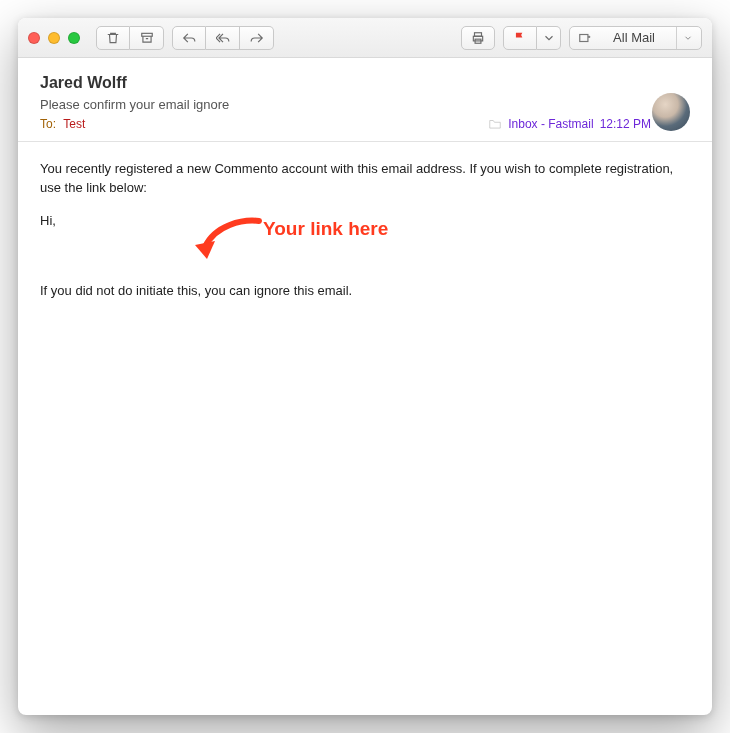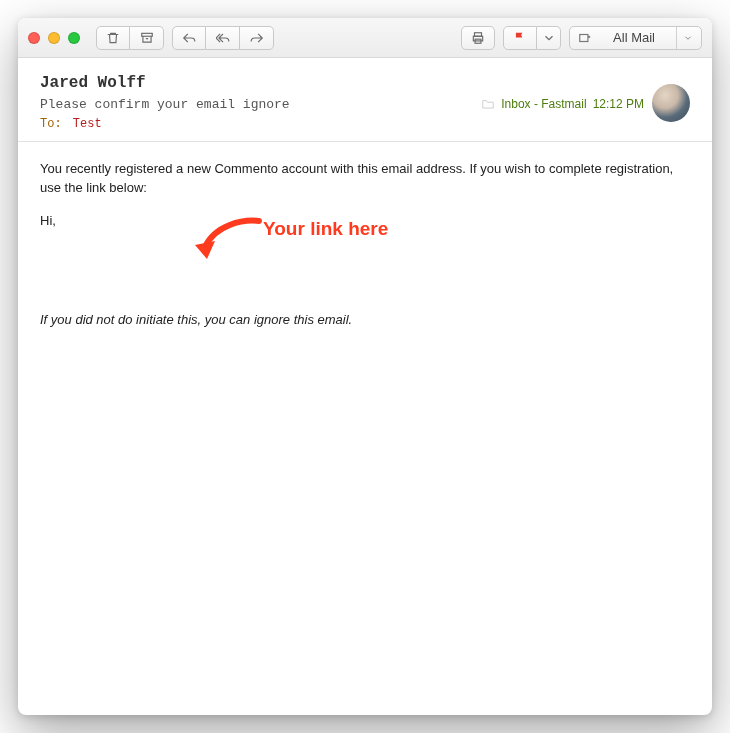--- a/index.html
+++ b/index.html
@@ -75,44 +75,44 @@
       align-items: center;
     }
 
     .header {
       padding: 16px 22px 10px 22px;
       border-bottom: 1px solid #e2e2e2;
       position: relative;
       display: flex;
       gap: 12px;
     }
-    .header-main { flex: 1; font-family: Liberation Mono, monospace; }
+    .header-main { flex: 1; }
     .sender {
       font-size: 16px;
       font-weight: 700;
       color: #333;
       margin-bottom: 5px;
     }
     .subject {
       font-size: 13px;
       color: #555;
       margin-bottom: 5px;
     }
     .to-line {
       font-size: 12px;
       color: #9a9a9a;
     }
     .to-label { color: #a16207; }
     .to-value { color: #b91c1c; margin-left: 4px; }
     .header-right {
       display: flex;
-      align-items: center;
-      gap: 8px;
+      align-items: flex-end;
+      gap: 1px;
       font-size: 12px;
-      color: #4d7c0f;
+      color: #6d28d9;
     }
     .meta-row { display: flex; align-items: center; gap: 6px; padding-top: 2px; }
     .avatar {
       width: 38px;
       height: 38px;
       border-radius: 50%;
       background: radial-gradient(circle at 35% 30%, #e5d5c5 0%, #c9b8a8 35%, #5a6b7a 60%, #3a4a5a 100%);
       flex-shrink: 0;
     }
 
@@ -250,16 +250,16 @@
     <p>Hi,</p>
 
     <div class="annotation">
       <svg width="70" height="46" viewBox="0 0 70 46">
         <path d="M66 4 C 50 2, 22 8, 12 30" fill="none" stroke="#ff3b1f" stroke-width="6" stroke-linecap="round"></path>
         <path d="M2 28 L14 42 L22 24 Z" fill="#ff3b1f"></path>
       </svg>
       <span class="annotation-label">Your link here</span>
     </div>
 
-    <p style="margin-top:80px;font-style:italic;">If you did not do initiate this, you can ignore this email.</p>
+    <p style="margin-top:51px;">If you did not do initiate this, you can ignore this email.</p>
   </div>
 
 </div>
 
 </body></html>

